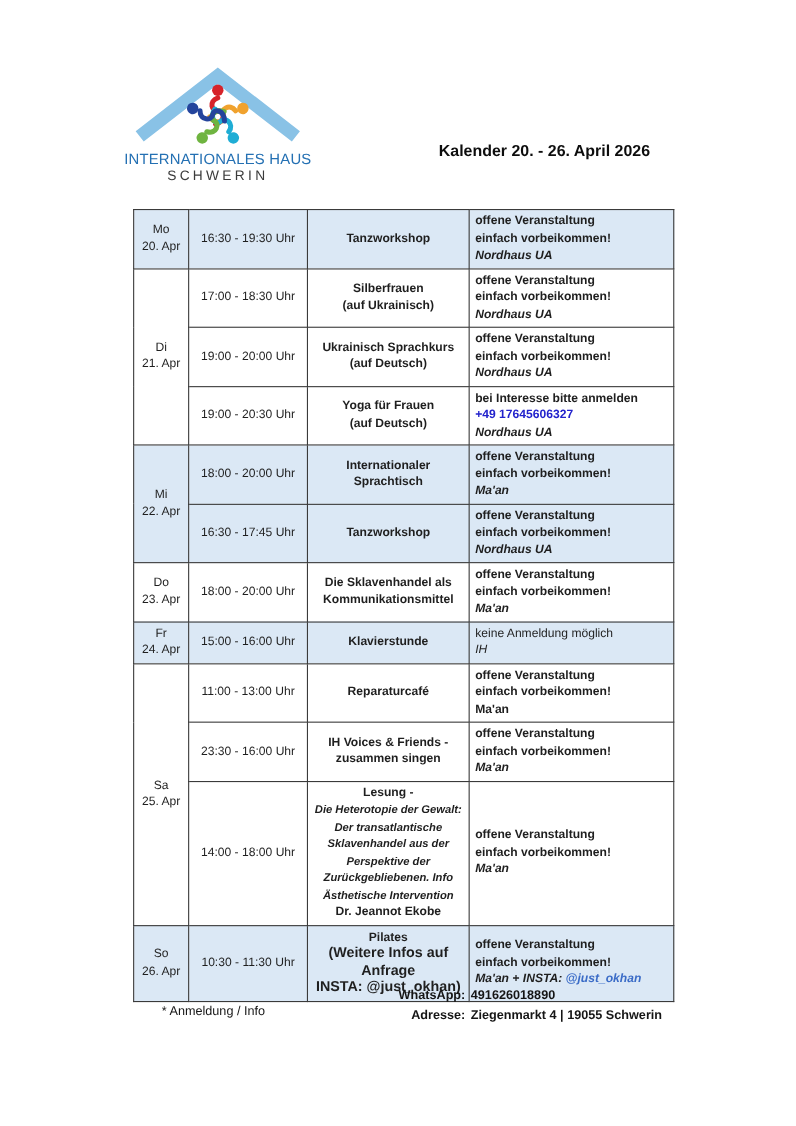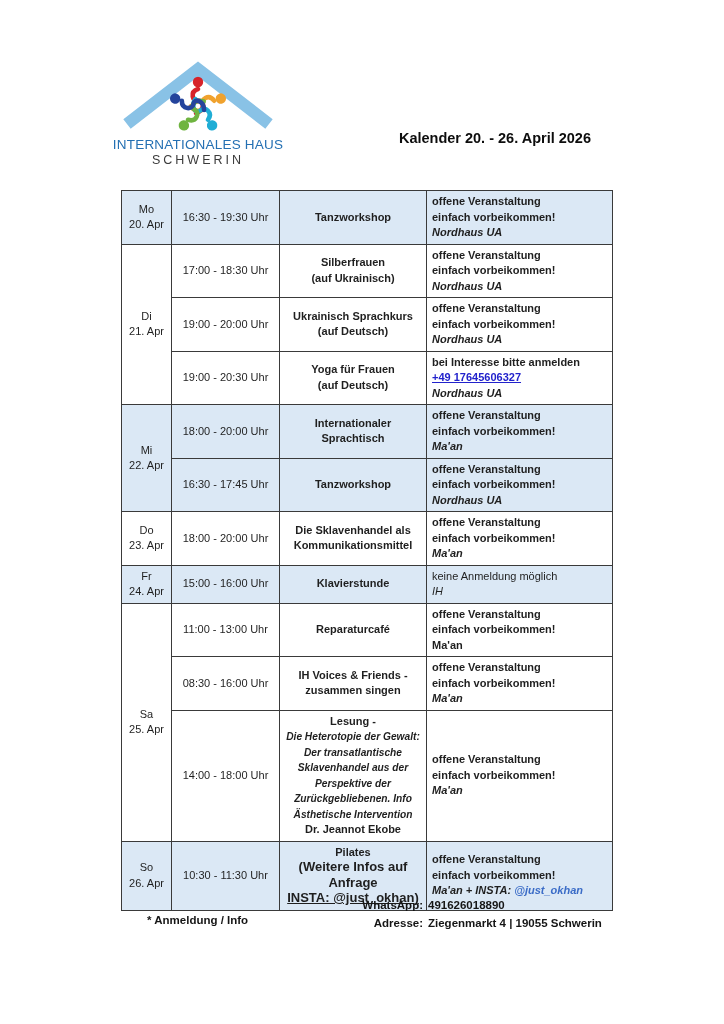--- a/index.html
+++ b/index.html
@@ -25,34 +25,34 @@
   table.events td{border:1.5px solid #3a3a3a;padding:3px 5px;vertical-align:middle;
                   font-size:11px;line-height:15.5px;background:#ffffff;}
   tr.shaded td{background:#dbe8f5;}
   td.day-cell{text-align:center;}
   td.time-cell{text-align:center;white-space:nowrap;}
   td.event-cell{text-align:center;font-size:10.5px;line-height:15px;}
   td.info-cell{text-align:left;padding-left:6px;}
 
   .b{font-weight:bold;}
   .i{font-style:italic;}
-  .u{text-decoration:underline;}
+  .u{}
   .sm{font-size:13px;line-height:12.5px;}
   .mid{font-size:10.2px;}
   .c-link{color:#2222cc;}
   .c-insta{color:#3b6cc7;}
 
   
   .footer{position:absolute;left:0;top:896px;width:724px;font-size:11.5px;font-weight:bold;color:#151515;}
   .frow{display:flex;line-height:18px;}
   .flabel{flex:0 0 412px;width:412px;text-align:right;padding-left:11px;}
   .flabel.red{color:#e60000;}
   .fvalue{padding-left:5px;}
   .fvalue.email{font-size:8px;color:#2a86ad;text-decoration:underline;align-self:center;cursor:pointer;}
-  .note{position:absolute;left:147px;top:18px;font-weight:bold;font-size:11.5px;white-space:nowrap;}
+  .note{position:absolute;left:147px;top:18px;font-weight:normal;font-size:11.5px;white-space:nowrap;}
 </style>
 </head>
 <body>
 
 <div class="page">
 
   <div class="logo">
     <svg width="170" height="78" viewBox="0 0 170 78">
       <path d="M14,66 L85,11 L156,66" fill="none" stroke="#89c2e6" stroke-width="12" stroke-linejoin="miter"></path>
       <g>
@@ -212,21 +212,21 @@
           <td class="event-cell">
             <div><span class="b">Reparaturcafé</span></div>
           </td>
           <td class="info-cell">
             <div><span class="b">offene Veranstaltung</span></div>
             <div><span class="b">einfach vorbeikommen!</span></div>
             <div><span class="b">Ma'an</span></div>
           </td>
         </tr>
         <tr>
-          <td class="time-cell">08:30 - 16:00 Uhr</td>
+          <td class="time-cell">23:30 - 16:00 Uhr</td>
           <td class="event-cell">
             <div><span class="b">IH Voices &amp; Friends -</span></div>
             <div><span class="b">zusammen singen</span></div>
           </td>
           <td class="info-cell">
             <div><span class="b">offene Veranstaltung</span></div>
             <div><span class="b">einfach vorbeikommen!</span></div>
             <div><span class="b i">Ma'an</span></div>
           </td>
         </tr>

